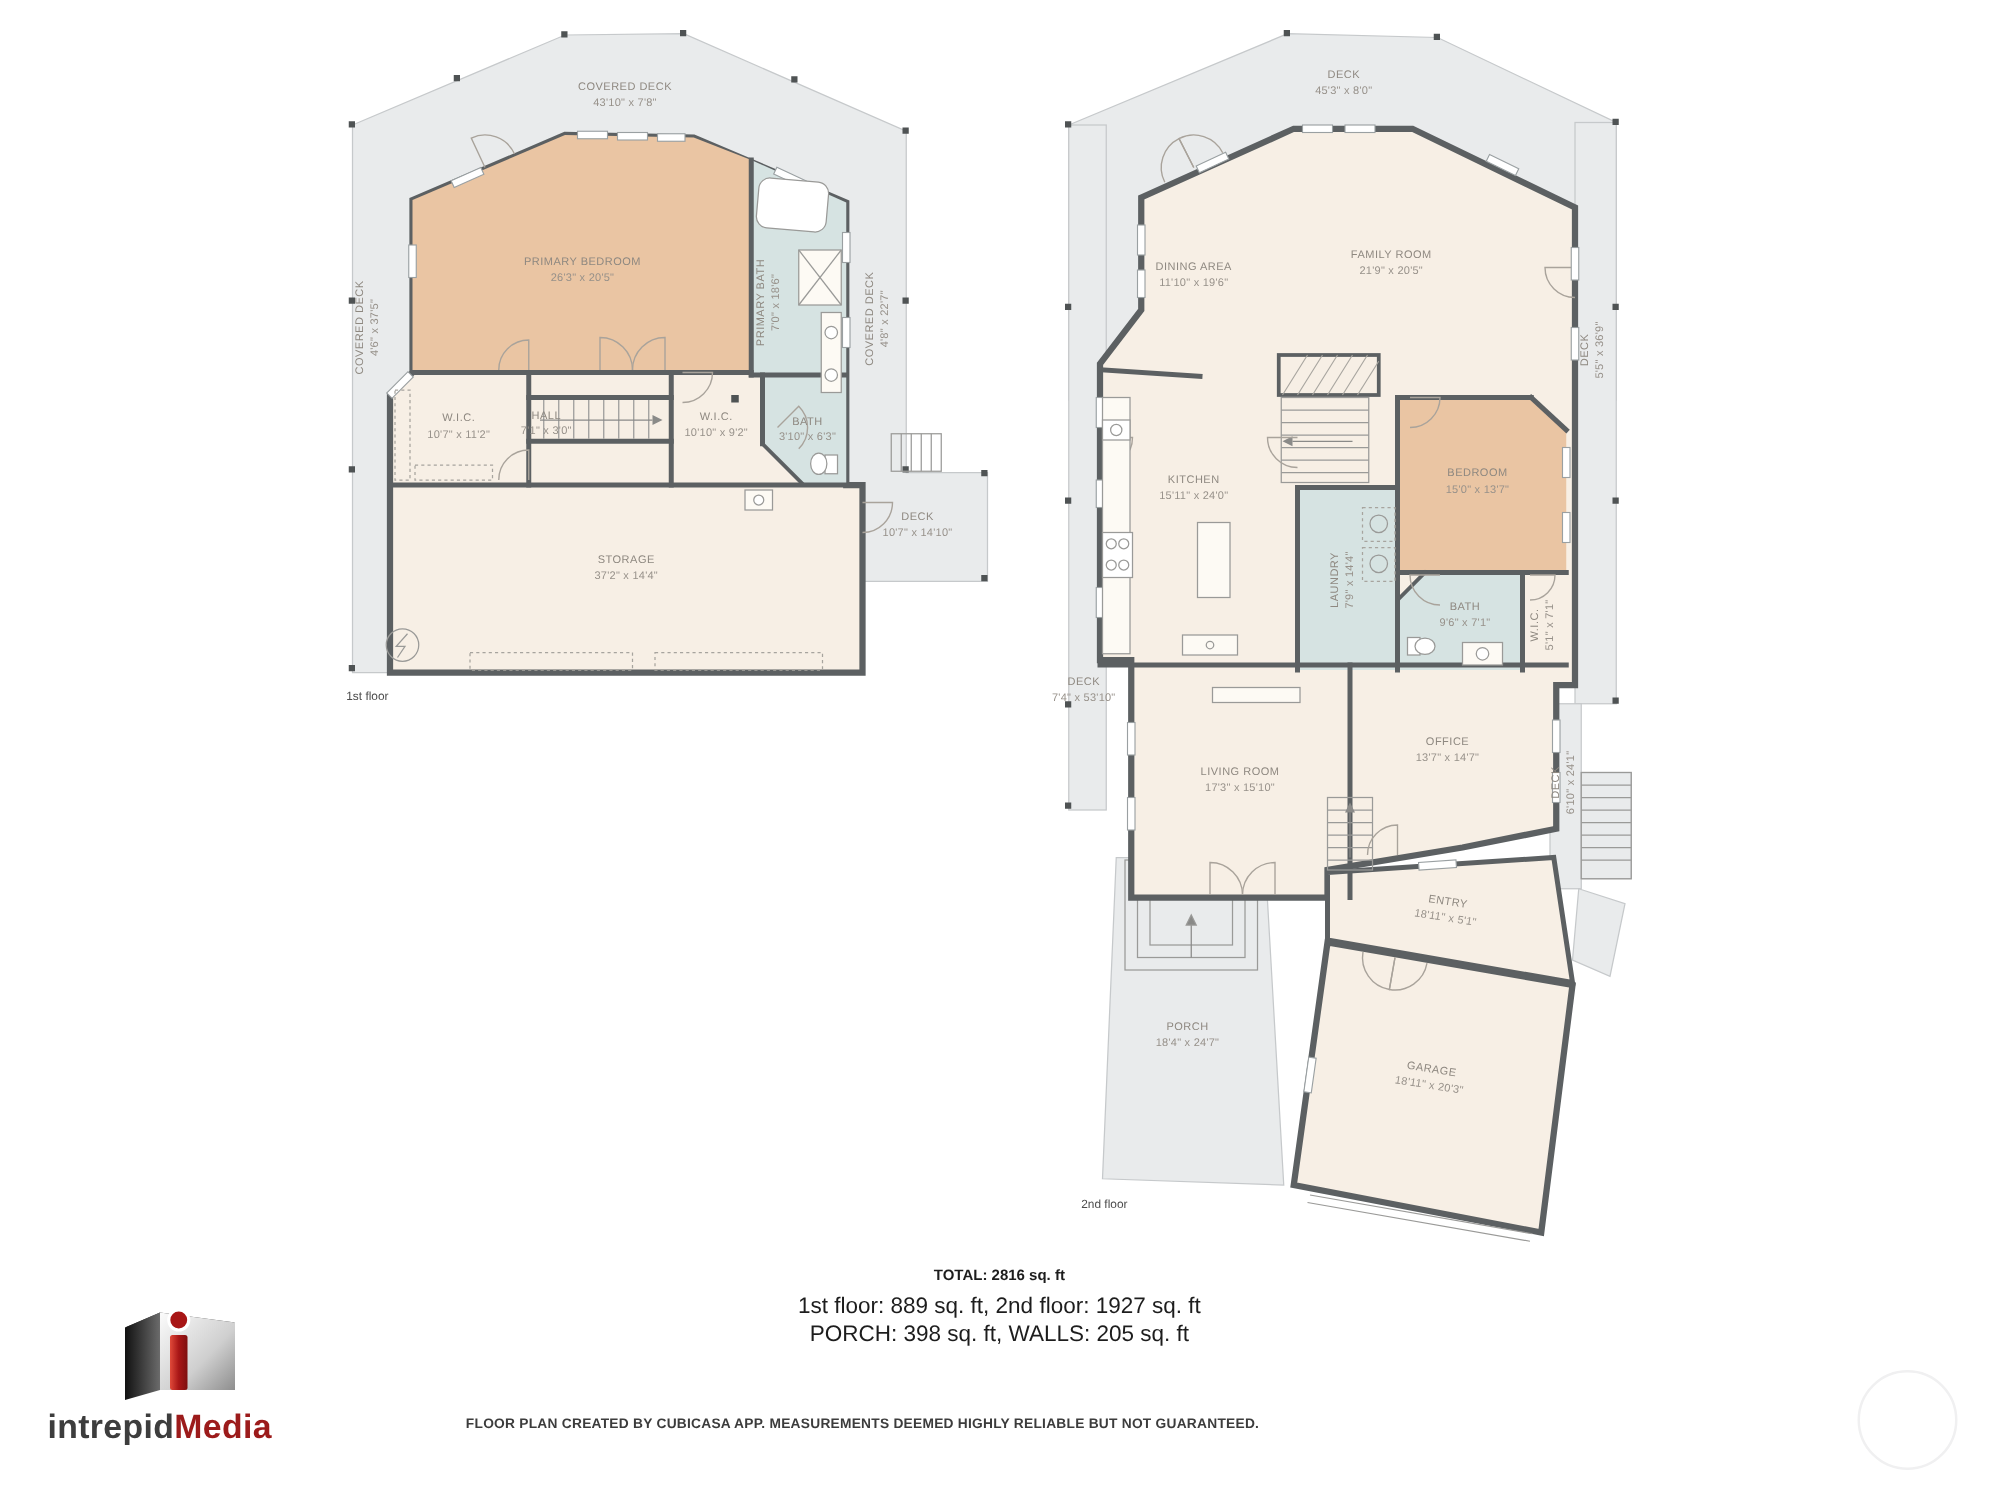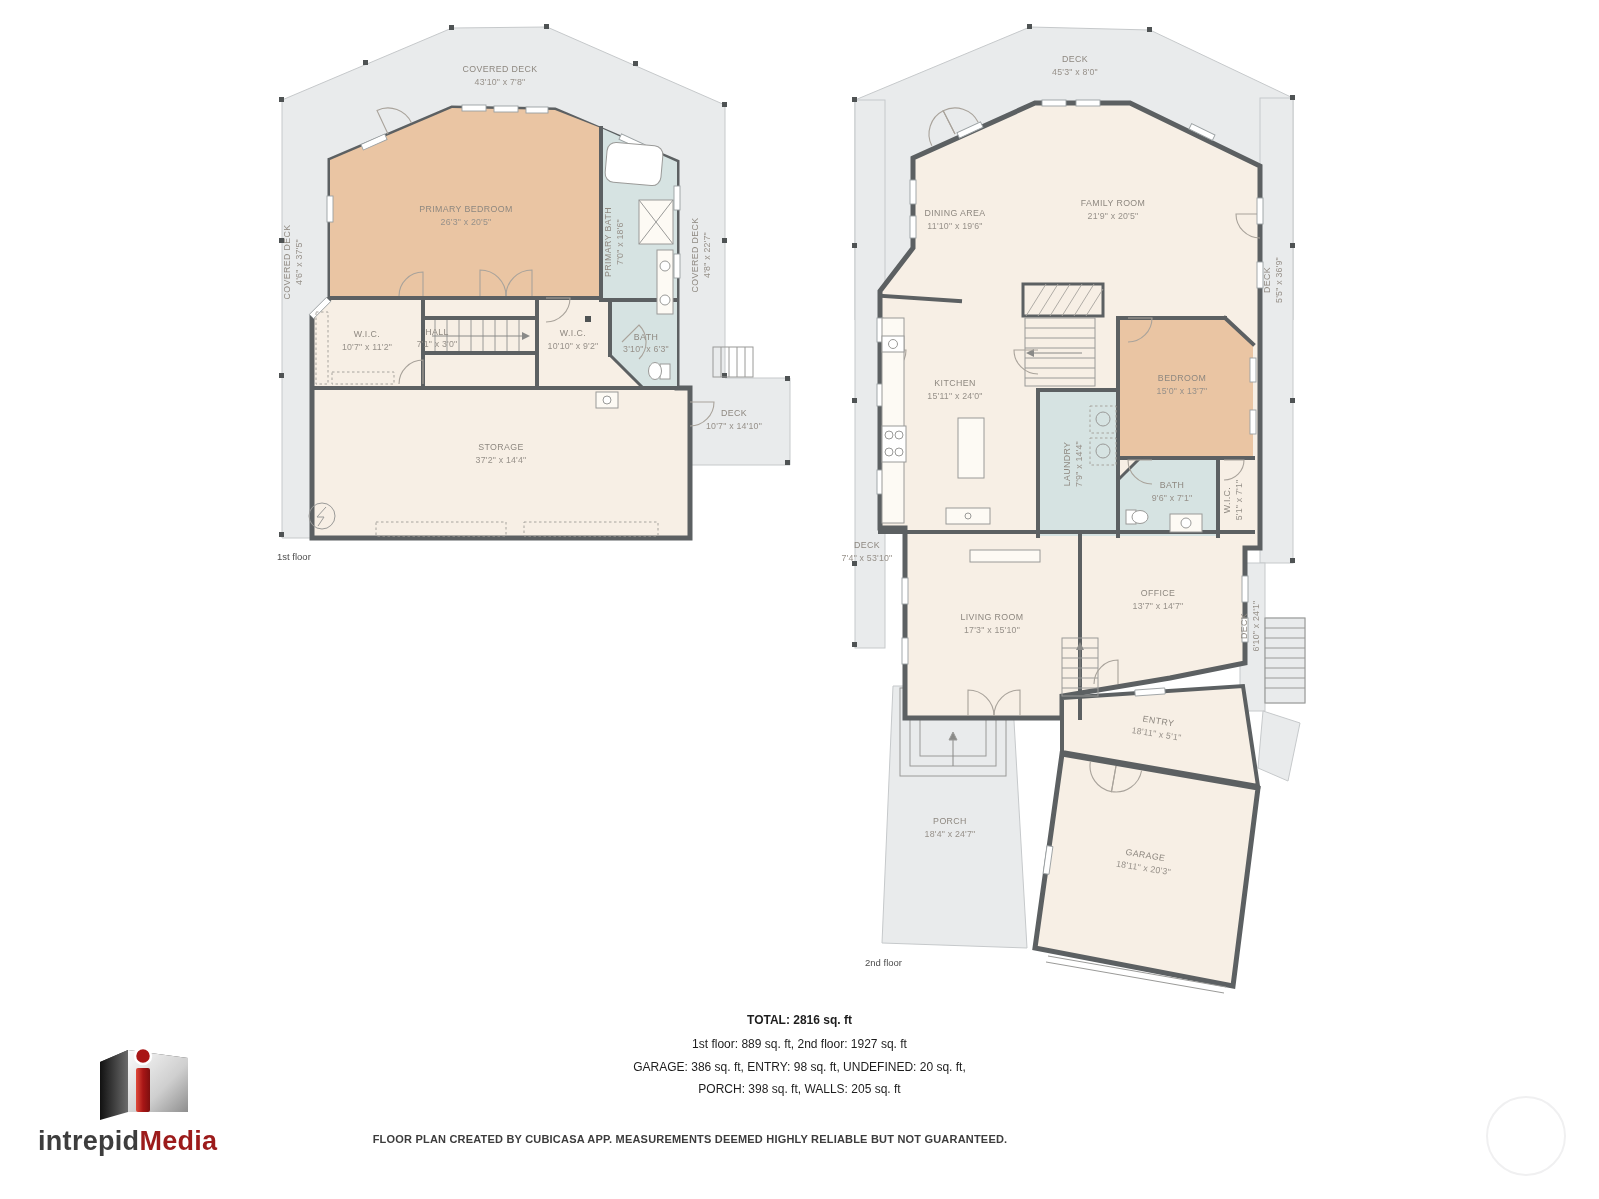--- a/index.html
+++ b/index.html
@@ -22,21 +22,21 @@
   .post{fill:#4f5354;}
   .arrow{stroke:#8a8a88;stroke-width:1;fill:none;}
   .ah{fill:#8a8a88;}
   .hatch{stroke:#a7a49e;stroke-width:0.9;}
   .lbl{font-size:8.8px;fill:#8e8880;text-anchor:middle;letter-spacing:.4px;}
   .dim{font-size:8.8px;fill:#97918a;text-anchor:middle;letter-spacing:.2px;}
   .flbl{font-size:9.5px;fill:#4d4d4d;text-anchor:start;}
   
   .summary{position:absolute;left:0;width:1599px;top:1007px;text-align:center;color:#1d1d1d;}
   .summary .total{font-size:12px;font-weight:bold;line-height:26px;}
-  .summary .line{font-size:12px;line-height:22.6px;}
+  .summary .line{font-size:18px;line-height:22.6px;}
   .disclaimer{position:absolute;left:0;width:1380px;top:1133px;text-align:center;
               font-size:11px;color:#3c3c3c;letter-spacing:.2px;font-weight:bold;}
   
   .logo{position:absolute;left:38px;top:1042px;width:220px;height:112px;}
   .logo-cube{position:absolute;left:56px;top:0px;}
   .logo-text{position:absolute;left:0px;top:84px;font-size:27px;font-weight:bold;letter-spacing:.3px;text-align:right;}
   .logo-w1{color:#3d3d3d;}
   .logo-w2{color:#9c1b1b;}
   .faint-circle{position:absolute;left:1486px;top:1096px;width:76px;height:76px;
                 border:2px solid #f0f0f1;border-radius:50%;}
@@ -437,21 +437,20 @@
         <text class="lbl" x="0" y="0">GARAGE</text>
         <text class="dim" x="0" y="13">18'11" x 20'3"</text>
       </g>
       <text class="flbl" x="45" y="948">2nd floor</text>
     </g>
   </svg>
 
   <div class="summary">
     <div class="total">TOTAL: 2816 sq. ft</div>
     <div class="line">1st floor: 889 sq. ft, 2nd floor: 1927 sq. ft</div>
-    <div class="line">GARAGE: 386 sq. ft, ENTRY: 98 sq. ft, UNDEFINED: 20 sq. ft,</div>
     <div class="line">PORCH: 398 sq. ft, WALLS: 205 sq. ft</div>
   </div>
   <div class="disclaimer">FLOOR PLAN CREATED BY CUBICASA APP. MEASUREMENTS DEEMED HIGHLY RELIABLE BUT NOT GUARANTEED.</div>
 
   <div class="logo">
     <svg class="logo-cube" width="110" height="84" viewBox="0 0 110 84">
       <defs>
         <linearGradient id="gL" x1="0" y1="0" x2="1" y2="0">
           <stop offset="0" stop-color="#111"></stop>
             <stop offset="1" stop-color="#6b6b6b"></stop>

